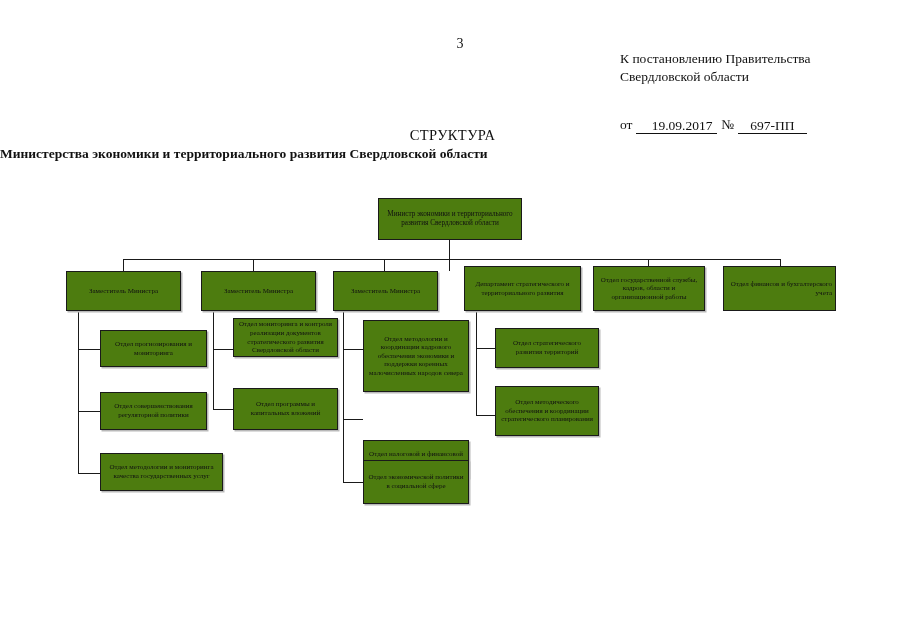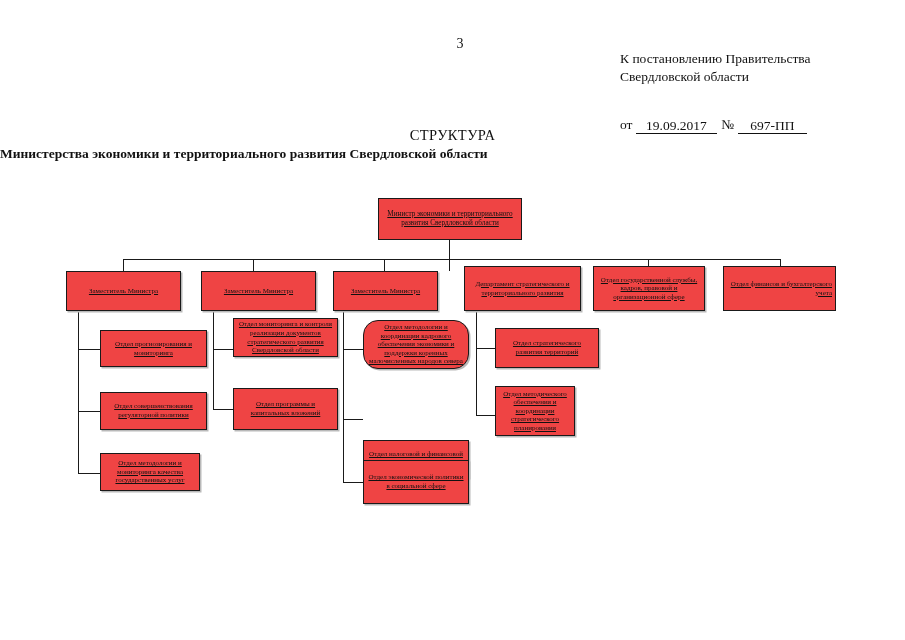--- a/index.html
+++ b/index.html
@@ -23,47 +23,46 @@
     font-size:13.5px;line-height:18px;
   }
   .ref-line{white-space:nowrap;}
   .ref-date-row{display:flex;align-items:flex-end;gap:4px;white-space:nowrap;}
   .u{
     border-bottom:1px solid #111;
     padding:0 5px 0 4px;
     display:inline-block;
     line-height:15px;
   }
-  .u.date{min-width:72px;text-align:center;margin-top:32px;}
+  .u.date{min-width:72px;text-align:right;margin-top:32px;}
   .u.num{min-width:60px;text-align:center;}
 
   
   .doc-title{
     position:absolute;left:0;top:127px;width:905px;
     text-align:center;font-weight:normal;font-size:14.5px;letter-spacing:.4px;
   }
   .doc-subtitle{
     position:absolute;left:0;top:146px;width:905px;
     text-align:left;font-weight:bold;font-size:13.5px;
   }
 
   
   .chart{position:absolute;left:0;top:0;width:905px;height:640px;}
   .node{
     position:absolute;
     border:1px solid #1a1a1a;
-    background:#ef4444;
+    background:#4d7c0f;
     box-sizing:border-box;
     display:flex;align-items:center;justify-content:center;
     text-align:center;
     padding:2px 3px;
     line-height:8.6px;
     font-size:7px;
     z-index:3;
-    text-decoration:underline;
   }
   .node span{display:block;width:100%;}
   .node.shadow{box-shadow:1.5px 1.5px 0 0 #b9b9b9;}
   .node.root{font-size:7.2px;line-height:9.2px;}
 
   .line{position:absolute;background:#1a1a1a;z-index:1;}
   .line.v{width:1px;}
   .line.h{height:1px;}
   .line.v2{width:1.4px;}
   .line.h2{height:1.4px;}
@@ -112,72 +111,72 @@
     <div class="node shadow" style="left:201px;top:271px;width:115px;height:40px;">
       <span>Заместитель Министра</span>
     </div>
     <div class="node shadow" style="left:333px;top:271px;width:105px;height:40px;">
       <span>Заместитель Министра</span>
     </div>
     <div class="node shadow" style="left:464px;top:266px;width:117px;height:45px;">
       <span>Департамент стратегического и территориального развития</span>
     </div>
     <div class="node shadow" style="left:593px;top:266px;width:112px;height:45px;">
-      <span>Отдел государственной службы, кадров, правовой и организационной сфере</span>
+      <span>Отдел государственной службы, кадров, области и организационной работы</span>
     </div>
     <div class="node" style="left:723px;top:266px;width:113px;height:45px;text-align:right;">
       <span>Отдел финансов и бухгалтерского учета</span>
     </div>
 
     <div class="line v2" style="left:78px;top:311px;height:163px;"></div>
     <div class="line h2" style="left:78px;top:349px;width:22px;"></div>
     <div class="line h2" style="left:78px;top:411px;width:22px;"></div>
     <div class="line h2" style="left:78px;top:473px;width:22px;"></div>
 
     <div class="node shadow" style="left:100px;top:330px;width:107px;height:37px;">
       <span>Отдел прогнозирования и мониторинга</span>
     </div>
     <div class="node shadow" style="left:100px;top:392px;width:107px;height:38px;">
       <span>Отдел совершенствования регуляторной политики</span>
     </div>
-    <div class="node shadow" style="left:100px;top:453px;width:100px;height:38px;">
+    <div class="node shadow" style="left:100px;top:453px;width:123px;height:38px;">
       <span>Отдел методологии и мониторинга качества государственных услуг</span>
     </div>
 
     <div class="line v2" style="left:213px;top:311px;height:99px;"></div>
     <div class="line h2" style="left:213px;top:349px;width:20px;"></div>
     <div class="line h2" style="left:213px;top:409px;width:20px;"></div>
 
     <div class="node shadow" style="left:233px;top:318px;width:105px;height:39px;">
       <span>Отдел мониторинга и контроля реализации документов стратегического развития Свердловской области</span>
     </div>
     <div class="node shadow" style="left:233px;top:388px;width:105px;height:42px;">
       <span>Отдел программы и капитальных вложений</span>
     </div>
 
     <div class="line v2" style="left:343px;top:311px;height:172px;"></div>
     <div class="line h2" style="left:343px;top:349px;width:20px;"></div>
     <div class="line h2" style="left:343px;top:419px;width:20px;"></div>
     <div class="line h2" style="left:343px;top:482px;width:20px;"></div>
 
-    <div class="node shadow" style="left:363px;top:320px;width:106px;height:49px;border-radius:15px;">
+    <div class="node shadow" style="left:363px;top:320px;width:106px;height:72px;">
       <span>Отдел методологии и координации кадрового обеспечения экономики и поддержки коренных малочисленных народов севера</span>
     </div>
     <div class="node shadow" style="left:363px;top:400px;width:106px;height:38px;margin-top:40px;">
       <span>Отдел налоговой и финансовой политики</span>
     </div>
     <div class="node shadow" style="left:363px;top:460px;width:106px;height:44px;">
       <span>Отдел экономической политики в социальной сфере</span>
     </div>
 
     <div class="line v2" style="left:476px;top:311px;height:105px;"></div>
     <div class="line h2" style="left:476px;top:348px;width:19px;"></div>
     <div class="line h2" style="left:476px;top:415px;width:19px;"></div>
 
     <div class="node shadow" style="left:495px;top:328px;width:104px;height:40px;">
       <span>Отдел стратегического развития территорий</span>
     </div>
-    <div class="node shadow" style="left:495px;top:386px;width:80px;height:50px;justify-content:center;">
+    <div class="node shadow" style="left:495px;top:386px;width:104px;height:50px;justify-content:center;">
       <span>Отдел методического обеспечения и координации стратегического планирования</span>
     </div>
 
   </div>
 </div>
 
 </body></html>

